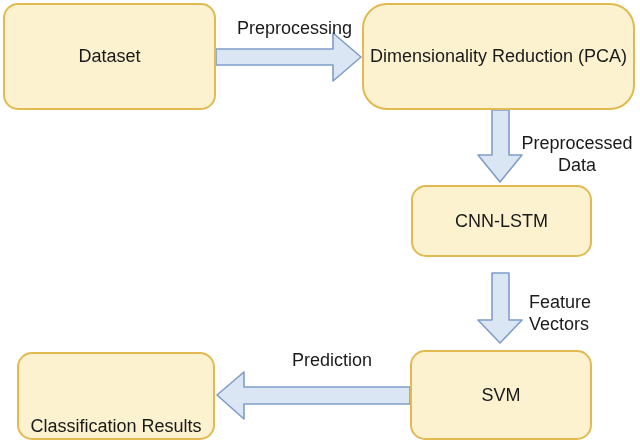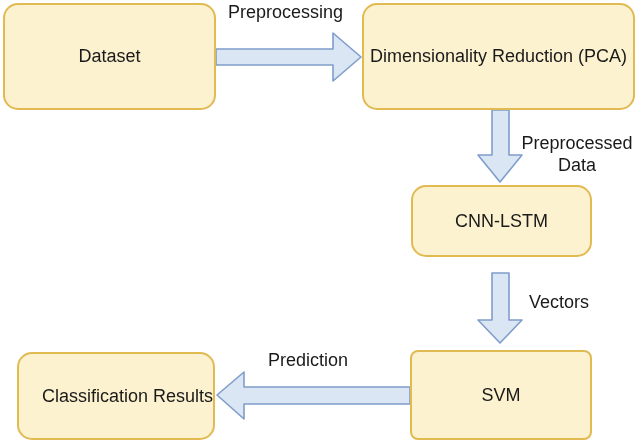--- a/index.html
+++ b/index.html
@@ -37,45 +37,44 @@
     stroke-width: 1.6;
     stroke-linejoin: round;
   }
   .node {
     position: absolute;
     box-sizing: border-box;
     background: var(--node-fill);
     border: 2px solid var(--node-border);
     border-radius: 15px;
     display: flex;
-    flex-direction: column;
     align-items: center;
     justify-content: center;
     text-align: center;
     font-size: 18px;
     line-height: 23px;
   }
   .node span { display: block; white-space: nowrap; }
   #node-dataset  { left: 3px;   top: 3px;   width: 213px; height: 107px; }
-  #node-pca      { left: 362px; top: 3px;   width: 273px; height: 107px; }
+  #node-pca      { left: 362px; top: 3px;   width: 273px; height: 107px; border-radius: 25px; }
   #node-cnn-lstm { left: 411px; top: 185px; width: 181px; height: 72px; }
-  #node-svm      { left: 410px; top: 350px; width: 182px; height: 90px; border-radius: 8px; }
+  #node-svm      { left: 410px; top: 350px; width: 182px; height: 90px; }
   #node-results  { left: 17px;  top: 352px; width: 198px; height: 88px; align-items: flex-end; }
 
   .edge-label {
     position: absolute;
     font-size: 18px;
     line-height: 22px;
     white-space: nowrap;
   }
   .edge-label span { display: block; }
-  #label-preprocessing { left: 228px; top: 1px;   width: 124px; text-align: left; }
+  #label-preprocessing { left: 228px; top: 17px;   width: 124px; text-align: right; }
   #label-preprocessed  { left: 518px; top: 122px; width: 118px; text-align: center; margin-top: 10px; }
   #label-feature       { left: 529px; top: 291px; text-align: left; }
-  #label-prediction    { left: 268px; top: 349px; width: 104px; text-align: left; }
+  #label-prediction    { left: 268px; top: 349px; width: 104px; text-align: right; }
 </style>
 </head>
 <body>
 
 <div class="canvas">
 
   <svg class="arrow-layer" viewBox="0 0 640 443" aria-hidden="true">
     <polygon class="arrow" points="216,49 333,49 333,33 361,57 333,81 333,65 216,65"></polygon>
     <polygon class="arrow" points="492,110 509,110 509,155 522,155 500,182 478,155 492,155"></polygon>
     <polygon class="arrow" points="492,273 509,273 509,320 522,320 500,343 478,320 492,320"></polygon>
@@ -105,20 +104,21 @@
   <div class="edge-label" id="label-preprocessing">
     <span>Preprocessing</span>
   </div>
 
   <div class="edge-label" id="label-preprocessed">
     <span>Preprocessed</span>
     <span>Data</span>
   </div>
 
   <div class="edge-label" id="label-feature">
+    <span>Feature</span>
     <span>Vectors</span>
   </div>
 
   <div class="edge-label" id="label-prediction">
     <span>Prediction</span>
   </div>
 
 </div>
 
 </body></html>

